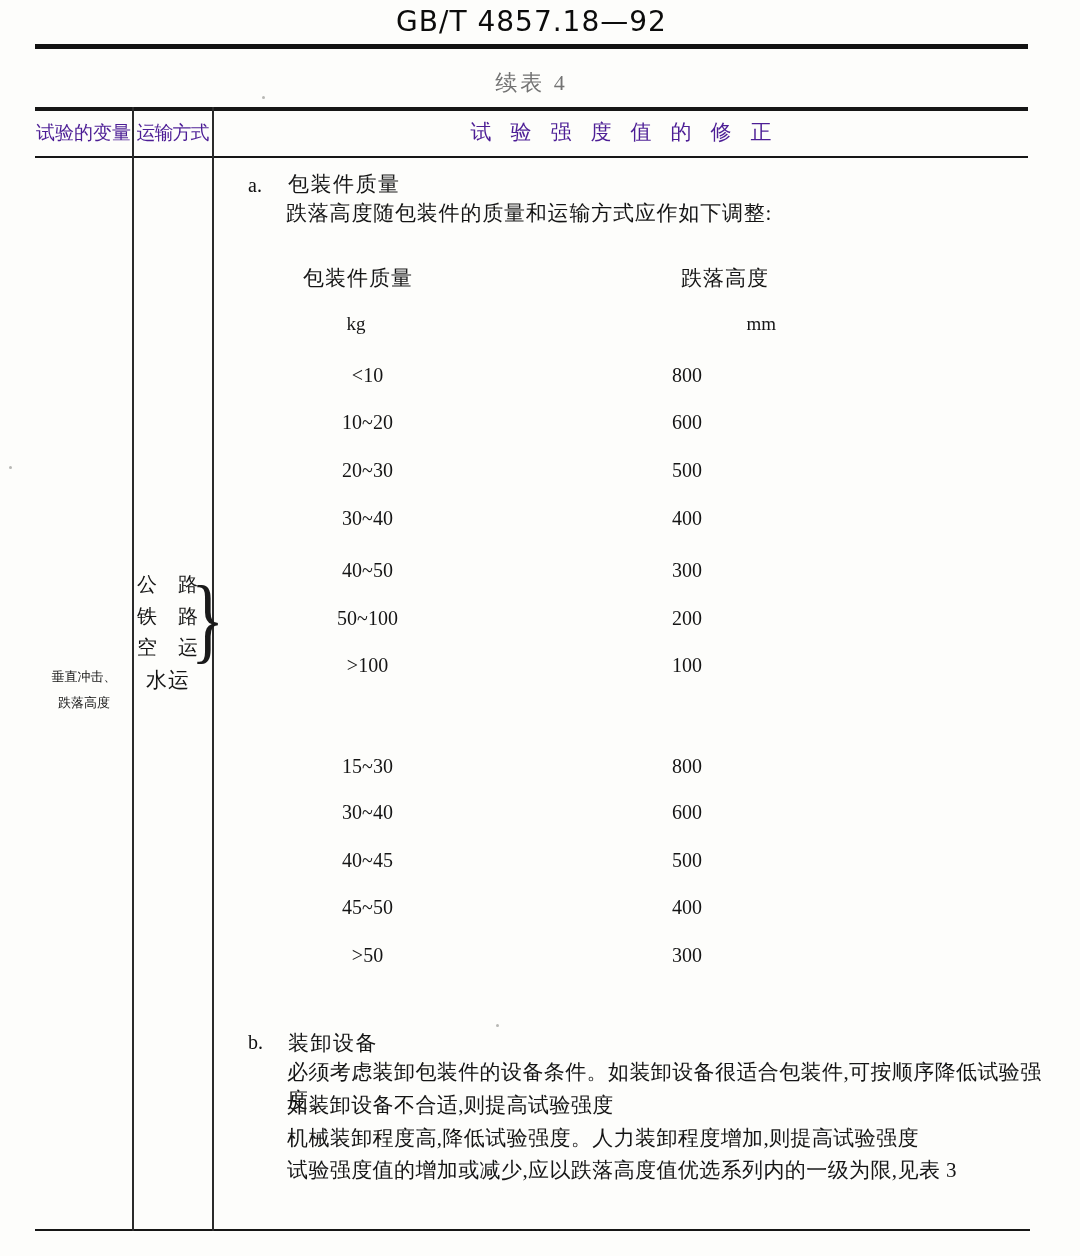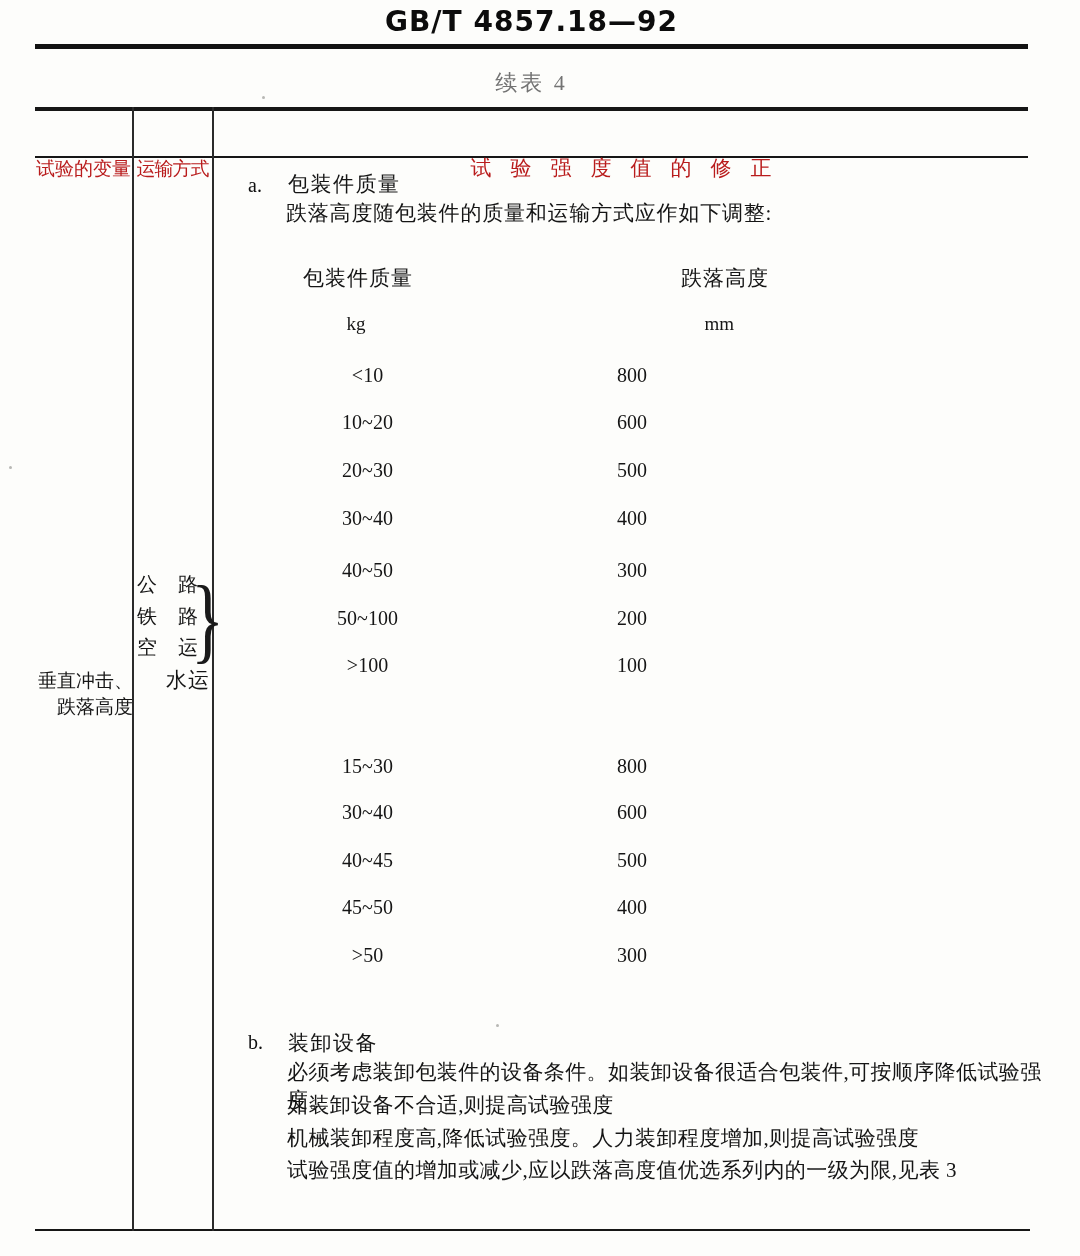--- a/index.html
+++ b/index.html
@@ -11,69 +11,69 @@
     background:#fdfdfb;
     overflow:hidden;
     font-family:"Liberation Serif","DejaVu Serif",serif;
     color:#151515;
   }
   .abs{position:absolute;}
   .doc-title{
     left:35px;top:5px;width:993px;
     text-align:center;
     font-family:"DejaVu Sans","Liberation Sans",sans-serif;
-    font-weight:700;font-size:28px;letter-spacing:1px;
+    font-weight:400;font-size:28px;letter-spacing:1px;
     color:#0c0c0c;
   }
   .title-rule{left:35px;top:44px;width:993px;height:5px;background:#121212;}
   .table-caption{
     left:35px;top:68px;width:993px;
     text-align:center;font-size:22px;letter-spacing:3px;color:#737373;
   }
   .hline{background:#161616;}
   .vline{background:#2a2a2a;}
   .t-top{left:35px;top:107px;width:993px;height:4px;}
   .t-hdr-bottom{left:35px;top:156px;width:993px;height:2px;}
   .t-bottom{left:35px;top:1229px;width:995px;height:2px;}
   .v-a{left:132px;top:107px;width:2px;height:1124px;}
   .v-b{left:212px;top:107px;width:2px;height:1124px;}
-  .hdr{font-size:19px;color:#b91c1c;margin-top:36px;}
+  .hdr{font-size:19px;color:#4c1d95;}
   .hdr-variable{left:35px;top:120px;width:97px;text-align:center;}
   .hdr-transport{left:133px;top:120px;width:79px;text-align:center;letter-spacing:-1px;}
   .hdr-correction{
     left:214px;top:118px;width:814px;text-align:center;
     font-size:21px;letter-spacing:19px;padding-left:19px;box-sizing:border-box;
   }
-  .variable-line{left:35px;width:98px;text-align:right;font-size:19px;letter-spacing:0;}
+  .variable-line{left:35px;width:98px;text-align:center;font-size:13px;letter-spacing:0;}
   .var-1{top:668px;}
   .var-2{top:694px;}
   .mode-row{left:137px;width:61px;display:flex;justify-content:space-between;font-size:20px;}
   .mode-1{top:571px;}
   .mode-2{top:603px;}
   .mode-3{top:634px;}
   .group-brace{
     left:191px;top:574px;height:92px;
     font-size:96px;line-height:90px;font-weight:400;
     transform:scaleX(0.72);transform-origin:left center;
     color:#1a1a1a;
   }
-  .water{left:148px;top:666px;width:80px;text-align:center;font-size:21px;letter-spacing:1px;}
+  .water{left:128px;top:666px;width:80px;text-align:center;font-size:21px;letter-spacing:1px;}
   .sec-label{font-size:20px;color:#101010;}
   .a-label{left:248px;top:174px;}
   .a-title{left:288px;top:170px;font-size:21px;letter-spacing:1.5px;}
   .a-intro{left:286px;top:199px;font-size:21px;letter-spacing:0.8px;}
   .col-hdr{font-size:21px;letter-spacing:1px;}
   .mass-hdr{left:303px;top:264px;}
   .height-hdr{left:681px;top:264px;}
   .unit{font-size:19px;}
   .kg-unit{left:296px;top:313px;width:120px;text-align:center;}
-  .mm-unit{left:606px;top:313px;width:128px;text-align:right;}
+  .mm-unit{left:648px;top:313px;width:128px;text-align:right;}
   .arow{left:0;width:1080px;height:26px;font-size:20px;}
   .arow .mass{position:absolute;left:295px;width:145px;text-align:center;}
-  .arow .hval{position:absolute;left:617px;width:140px;text-align:left;}
+  .arow .hval{position:absolute;left:617px;width:140px;text-align:center;}
   .b-label{left:248px;top:1031px;}
   .b-title{left:288px;top:1029px;font-size:21px;letter-spacing:1.5px;}
   .b-line{left:287px;font-size:21px;letter-spacing:0.4px;}
   .b-1{top:1058px;}
   .b-2{top:1091px;text-align:right;}
   .b-3{top:1124px;}
   .b-4{top:1156px;}
   .speck{width:3px;height:3px;border-radius:50%;background:#9a9a96;opacity:.7;}
 </style>
 </head>

